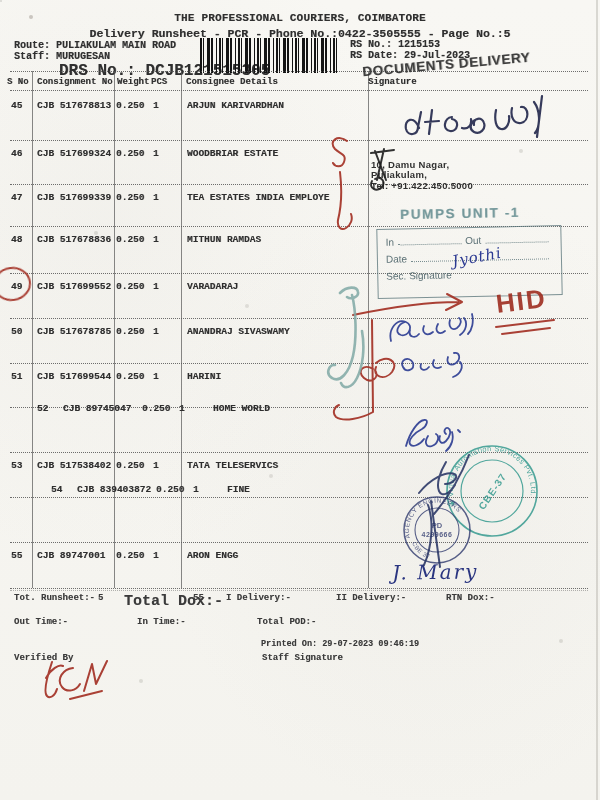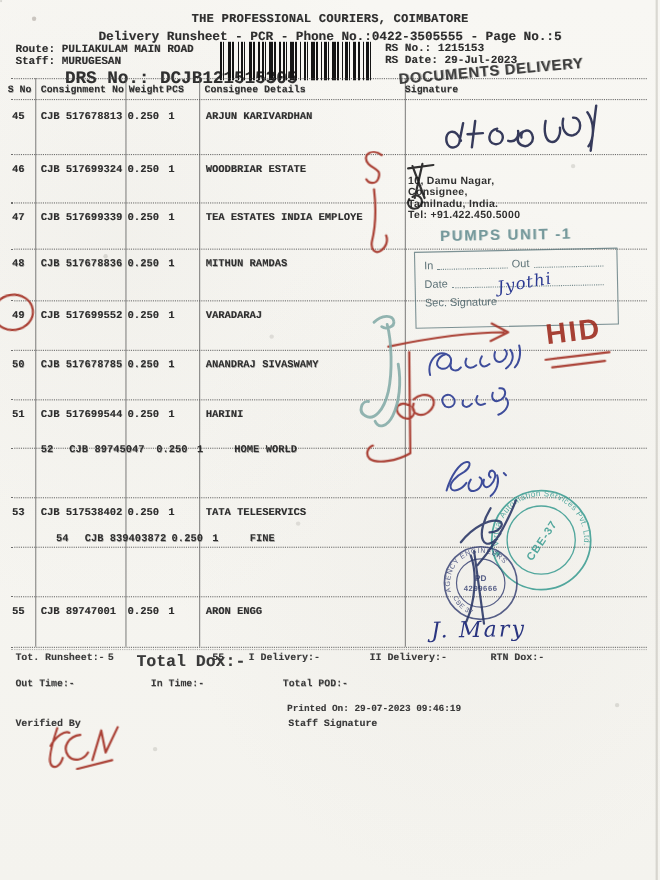--- a/index.html
+++ b/index.html
@@ -197,22 +197,21 @@
   <span class="print foot" style="left:14px;top:653px;font-size:9px;">Verified By</span>
   <span class="print foot" style="left:262px;top:653px;font-size:9px;">Staff Signature</span>
 
   <div class="stamp-sans" style="position:absolute;left:362px;top:57px;font-weight:800;font-size:13.5px;
        letter-spacing:0.6px;color:rgba(42,42,42,0.86);transform:rotate(-5deg);white-space:nowrap;
        text-shadow:1px 0 0 rgba(42,42,42,0.35);">DOCUMENTS DELIVERY</div>
 
   <div style="position:absolute;left:371px;top:158px;width:196px;color:rgba(32,32,32,0.92);">
     <div class="stamp-sans" style="font-weight:700;font-size:9.5px;line-height:10.3px;letter-spacing:0.3px;margin-top:2px;">
       <div>10, Damu Nagar,</div>
-      <div>Consignee,</div>
-      <div>Tamilnadu, India.</div>
+      <div>Puliakulam,</div>
       <div>Tel: +91.422.450.5000</div>
     </div>
   </div>
 
   <div class="stamp-sans" style="position:absolute;left:400px;top:206px;font-weight:700;font-size:13.5px;
        letter-spacing:1.6px;color:rgba(88,132,136,0.72);transform:rotate(-1deg);white-space:nowrap;
        text-shadow:0.8px 0 0 rgba(88,132,136,0.35);">PUMPS UNIT -1</div>
 
   <div class="stamp-sans" style="position:absolute;left:377px;top:227px;width:185px;height:70px;
        border:1.6px solid rgba(84,112,118,0.75);transform:rotate(-1.2deg);box-sizing:border-box;

